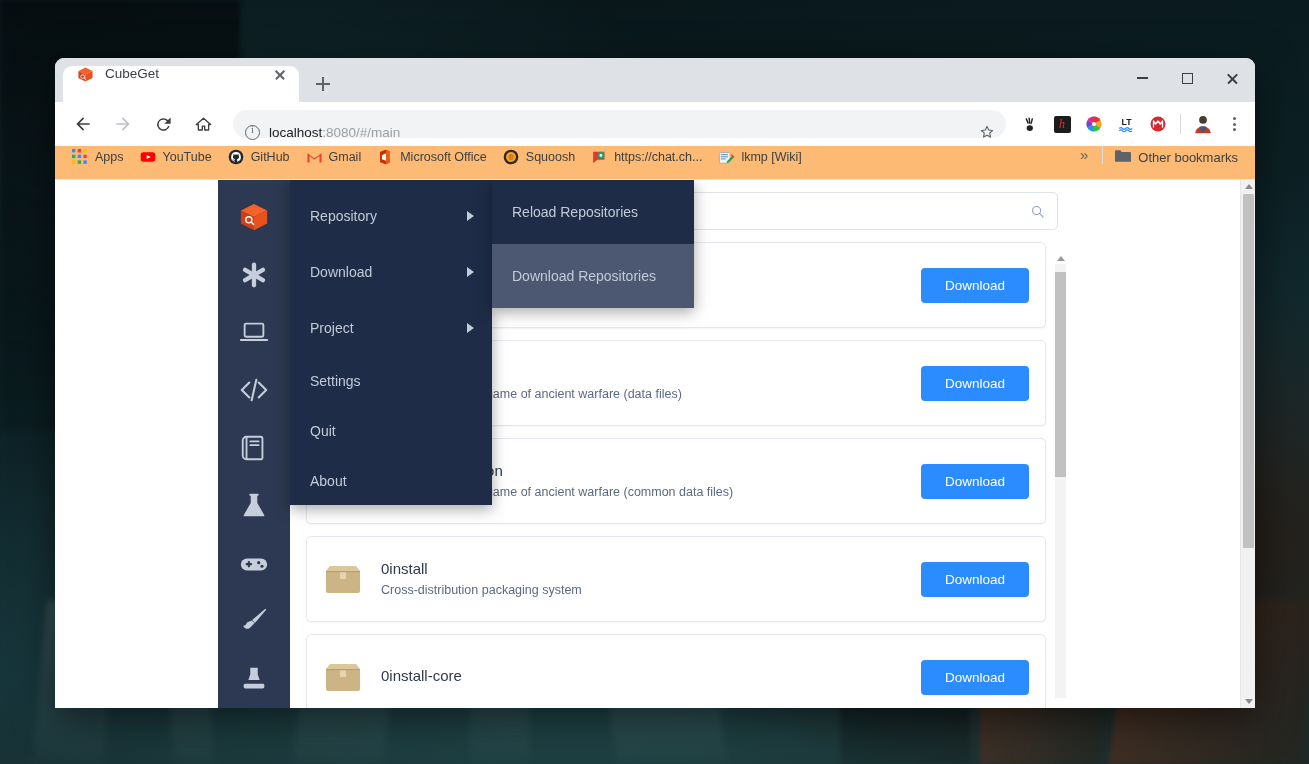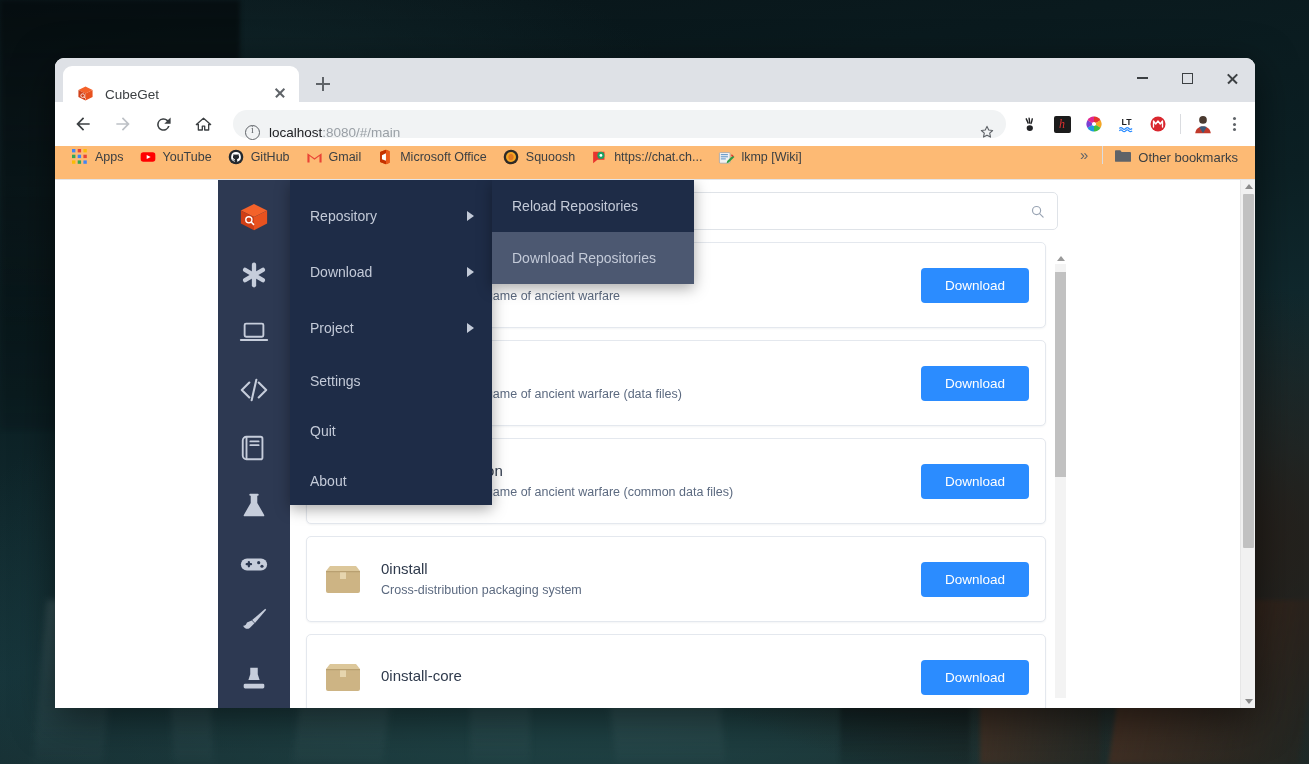--- a/index.html
+++ b/index.html
@@ -41,21 +41,21 @@
   }
 
   
   .tabstrip {
     height: 44px; background: #dee1e6; position: relative;
     display: flex; align-items: flex-end;
   }
   .tab {
     margin-left: 8px; width: 236px; height: 36px;
     background: #fff; border-radius: 9px 9px 0 0;
-    display: flex; align-items: flex-end; padding: 0 10px 0 14px;
+    display: flex; align-items: flex-start; padding: 0 10px 0 14px;
     position: relative;
   }
   .tab-fav {
     width: 17px; height: 17px; flex: 0 0 17px; position: relative; margin-right: 11px;
   }
   .tab-title {
     flex: 1; font-size: 13.5px; color: #3c4043; white-space: nowrap; overflow: hidden;
   }
   .tab-close {
     width: 18px; height: 18px; position: relative; flex: 0 0 18px; cursor: pointer;
@@ -204,21 +204,21 @@
     height: 56px; display: flex; align-items: center; padding: 0 18px 0 20px;
     color: #c3cad8; font-size: 14px; cursor: pointer;
   }
   .mi .caret {
     margin-left: auto; width: 0; height: 0;
     border-top: 5px solid transparent; border-bottom: 5px solid transparent;
     border-left: 7px solid #c3cad8;
   }
   #submenu { left: 274px; top: 0; width: 202px; }
   .smi {
-    height: 52px; display: flex; align-items: center; padding: 0 20px;
+    height: 64px; display: flex; align-items: center; padding: 0 20px;
     color: #c3cad8; font-size: 14px; cursor: pointer;
   }
   .smi.hover { background: #4c5871; }
 </style>
 </head>
 <body>
 
 <div id="desktop">
   <div class="wp-streak" style="left:40px;  top:600px; width:70px;  height:164px; transform:skewX(-5deg);"></div>
   <div class="wp-streak" style="left:170px; top:620px; width:40px;  height:144px; transform:skewX(3deg);"></div>

